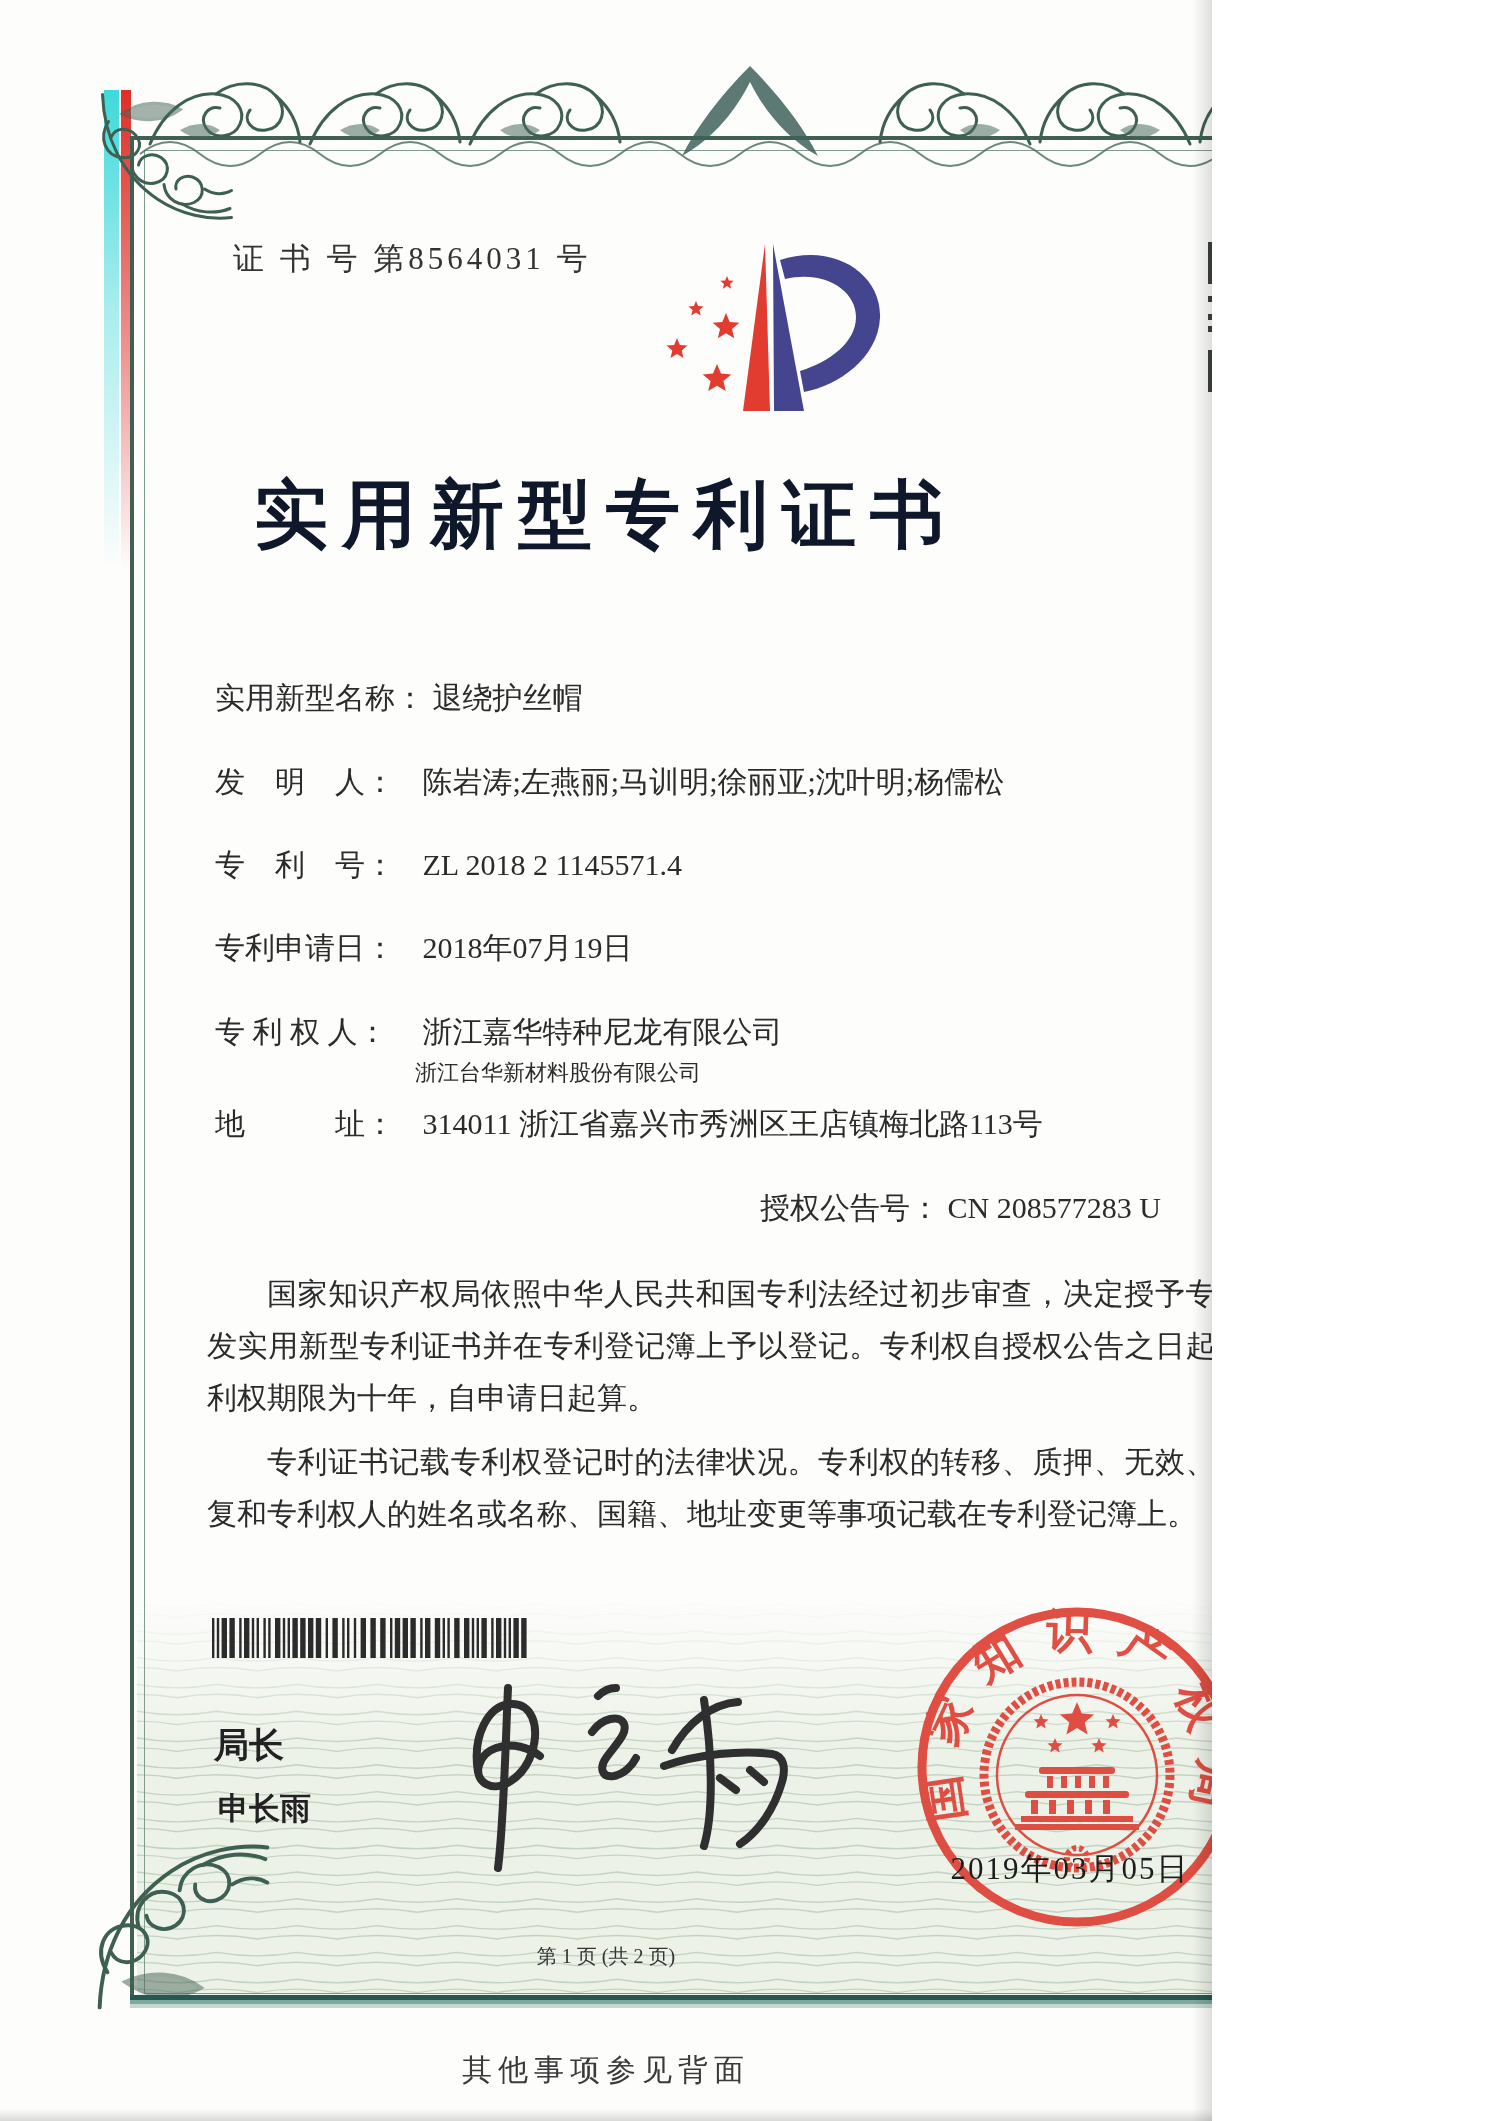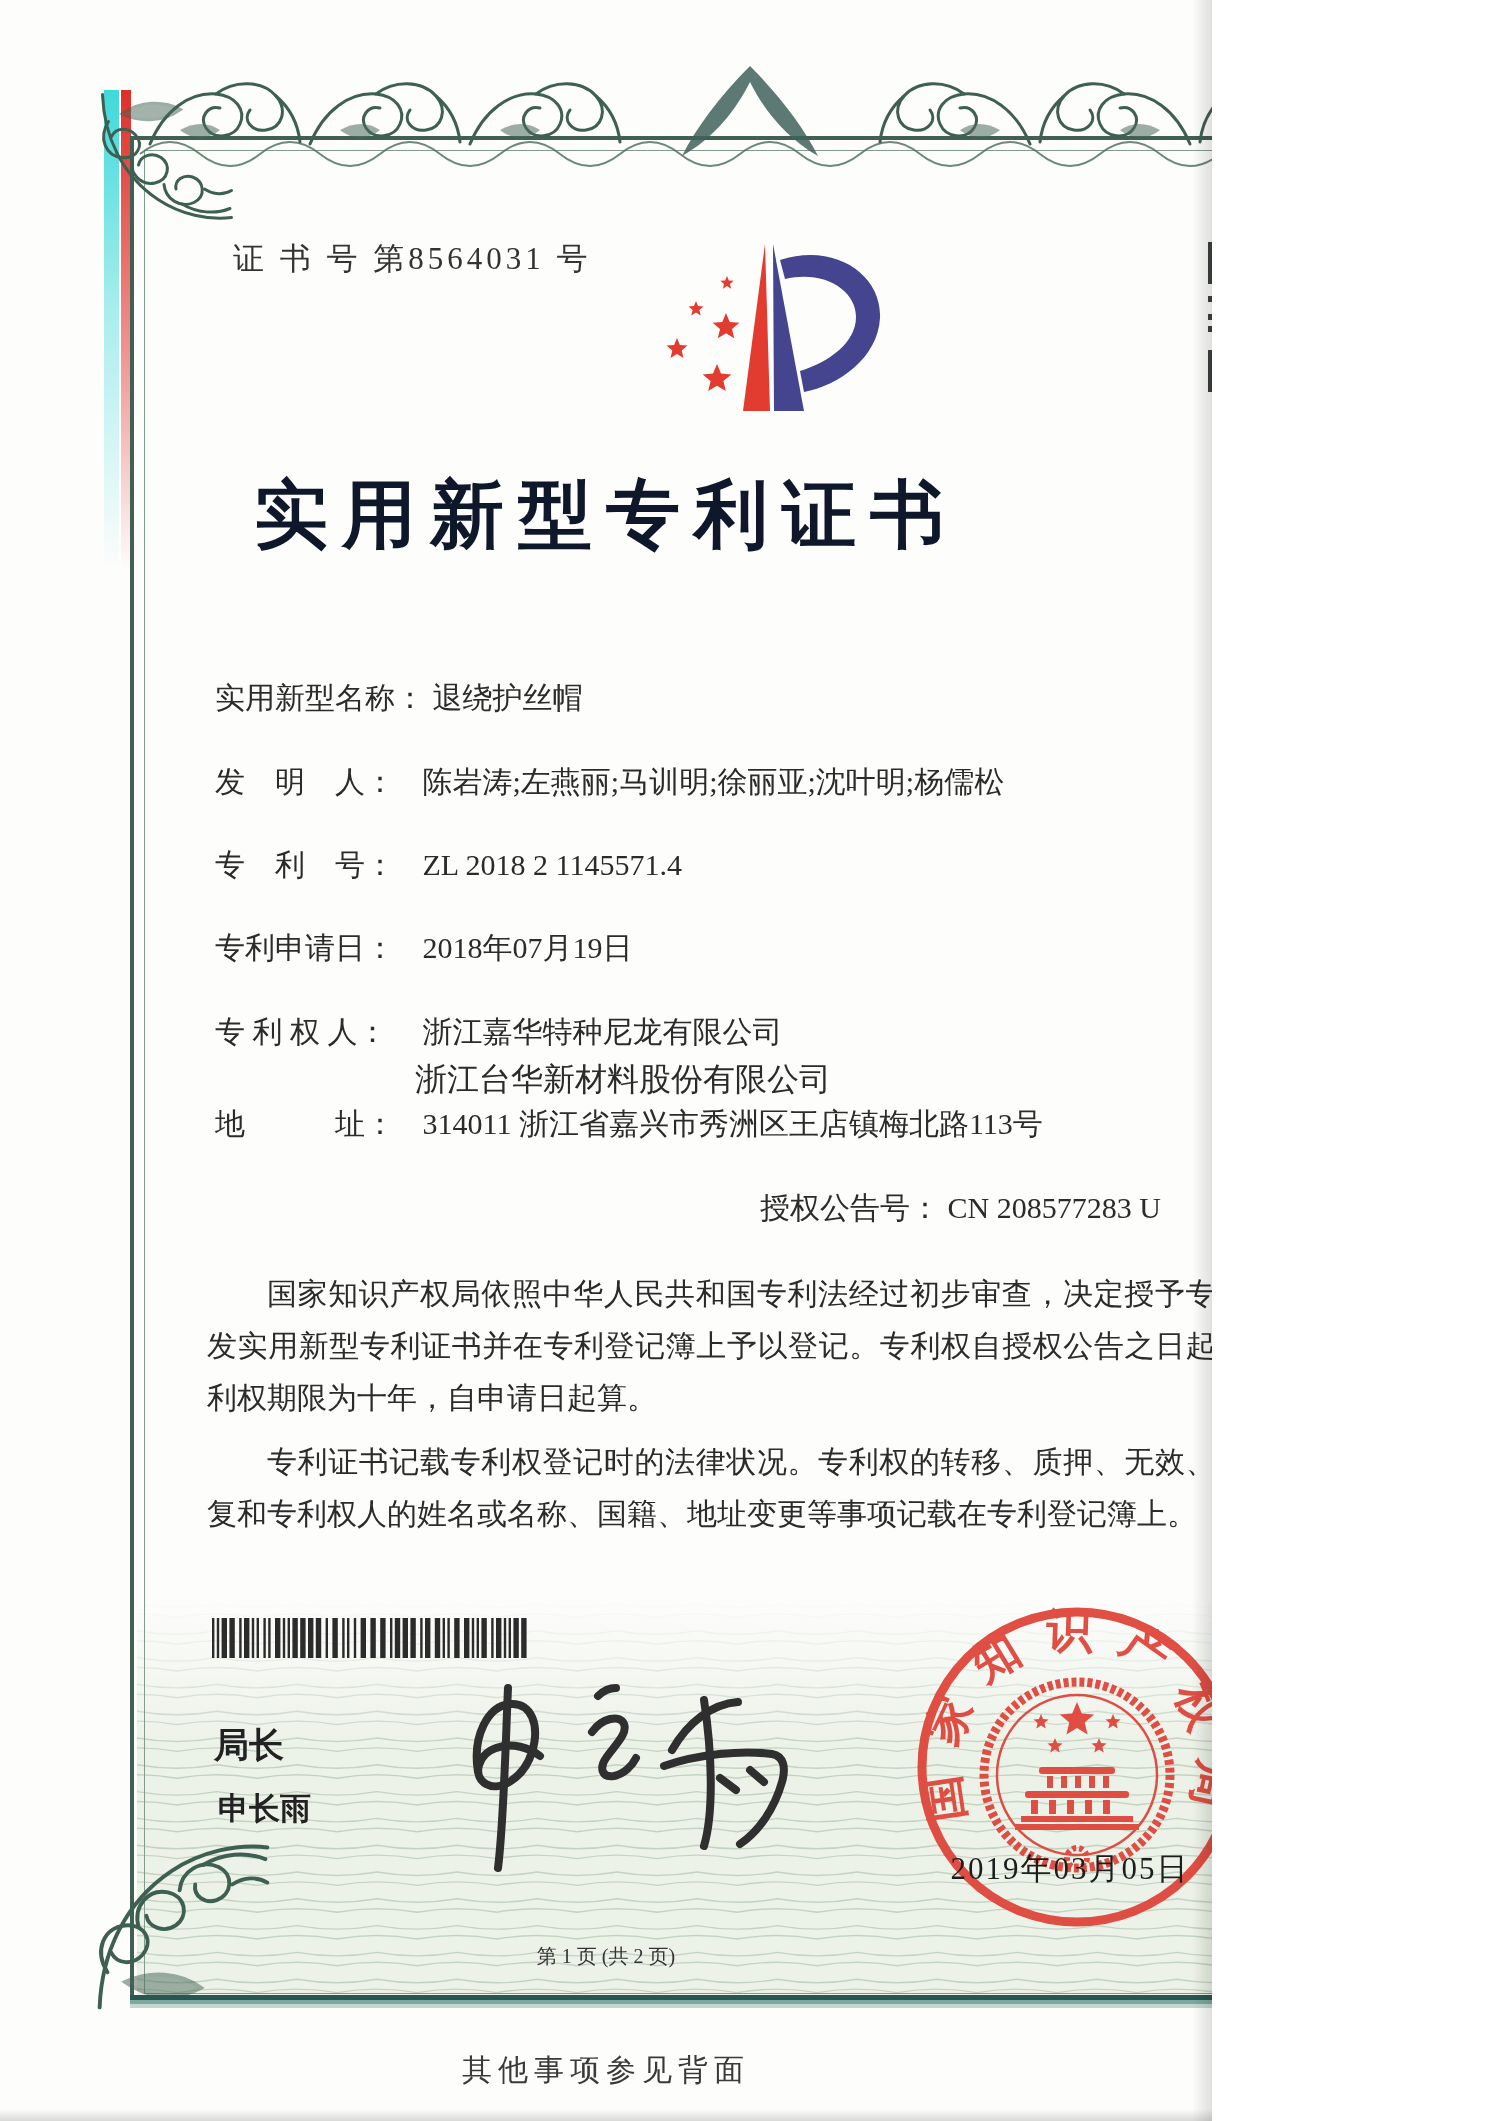--- a/index.html
+++ b/index.html
@@ -34,21 +34,21 @@
       background:linear-gradient(180deg,#fdfdfc 0%,rgba(253,253,252,0) 100%);}
   
   .cert-no{position:absolute;left:233px;top:238px;font-size:31px;letter-spacing:4px;z-index:2;color:#333;}
   .logo{position:absolute;left:652px;top:230px;width:232px;height:186px;z-index:2;}
   .qr{position:absolute;left:1208px;top:242px;width:150px;height:150px;z-index:2;}
   .title{position:absolute;left:0;right:0;top:466px;text-align:center;font-size:74px;font-weight:700;
       letter-spacing:14px;color:#0f172a;z-index:2;}
   .field{position:absolute;left:215px;font-size:30px;z-index:2;white-space:nowrap;color:#2b2b2b;}
   .field .flabel{display:inline-block;min-width:200px;}
   .field .fvalue{display:inline-block;}
-  .patentee-line2{position:absolute;left:415px;font-size:32px;z-index:2;color:#2b2b2b;}
+  .patentee-line2{position:absolute;left:415px;font-size:22px;z-index:2;color:#2b2b2b;}
   .grant-no{position:absolute;left:760px;font-size:30px;z-index:2;white-space:nowrap;color:#2b2b2b;}
   .body-text{position:absolute;left:195px;top:1256px;width:1155px;z-index:2;font-size:30px;
       line-height:52px;text-align:justify;color:#2b2b2b;}
   .body-text p{margin:12px;text-indent:2em;}
   .barcode{position:absolute;left:210px;top:1618px;width:322px;height:40px;z-index:2;}
   .sig-title{position:absolute;left:214px;top:1722px;font-size:35px;font-weight:600;z-index:2;
       font-family:"Liberation Sans","DejaVu Sans",sans-serif;color:#222;}
   .sig-name{position:absolute;left:218px;top:1788px;font-size:31px;font-weight:700;z-index:2;
       font-family:"Liberation Sans","DejaVu Sans",sans-serif;color:#222;}
   .signature{position:absolute;left:420px;top:1660px;width:380px;height:220px;z-index:2;}

